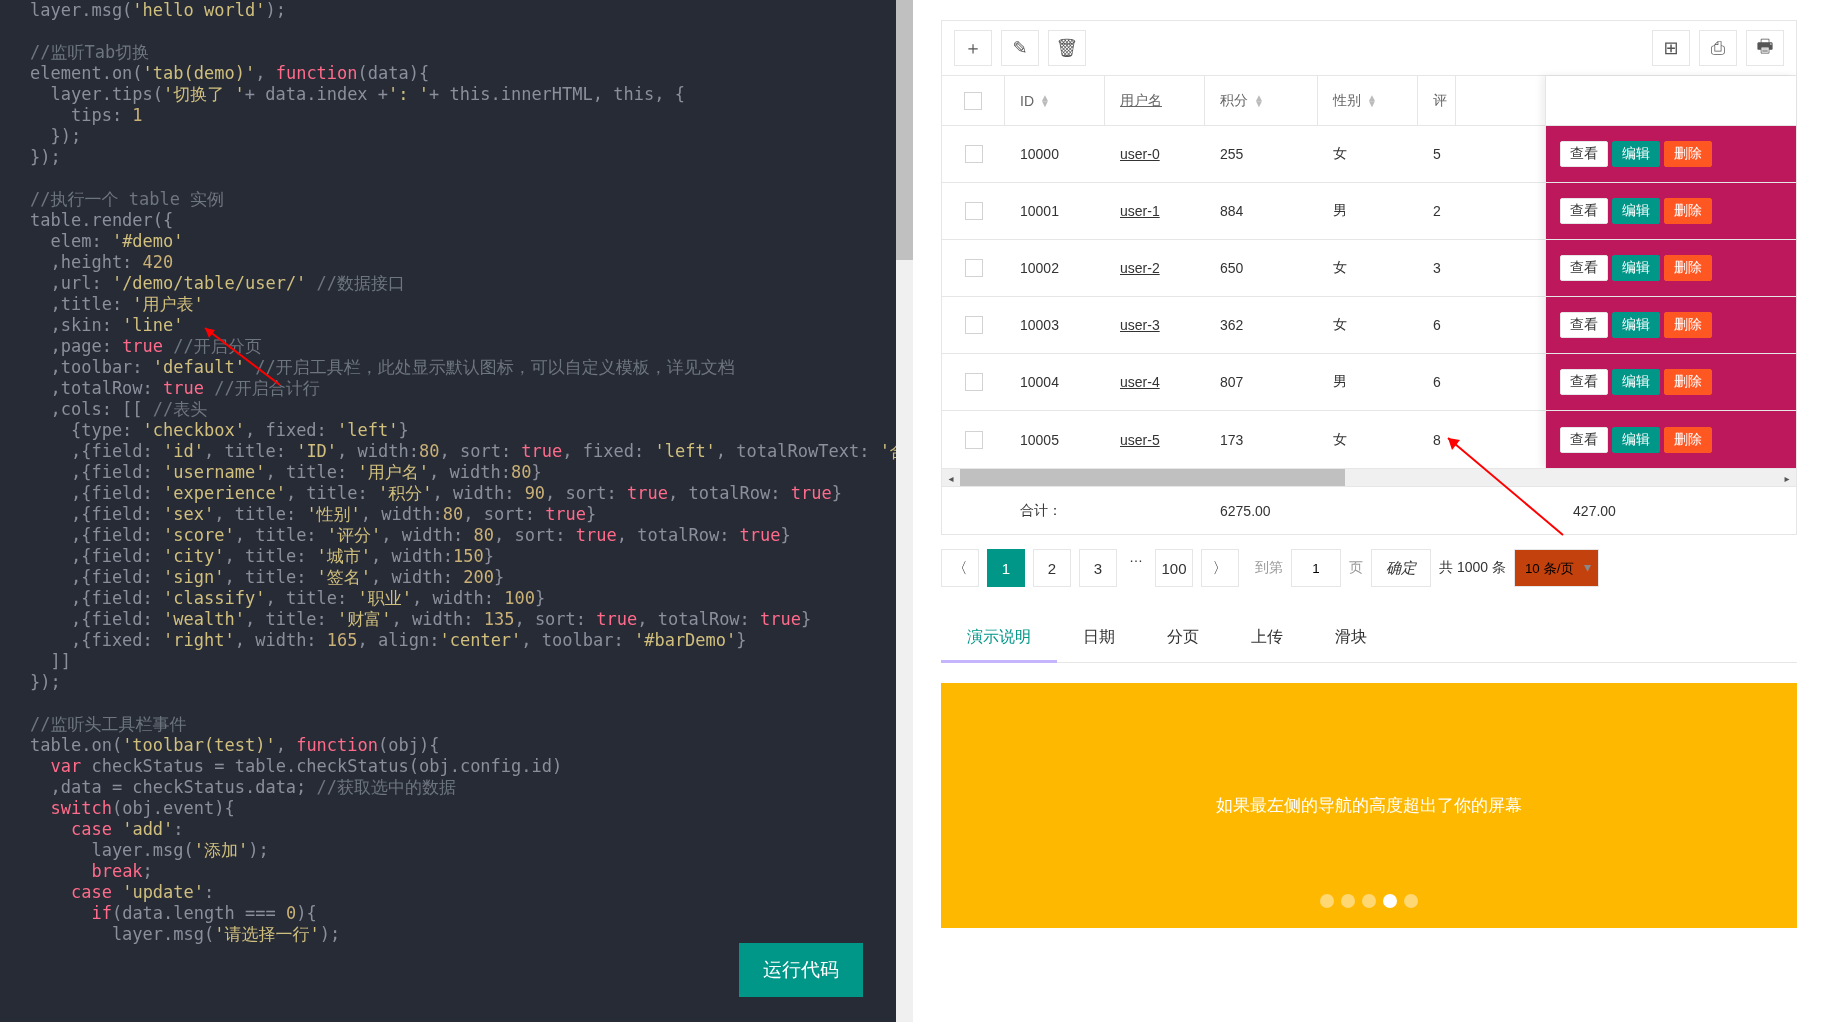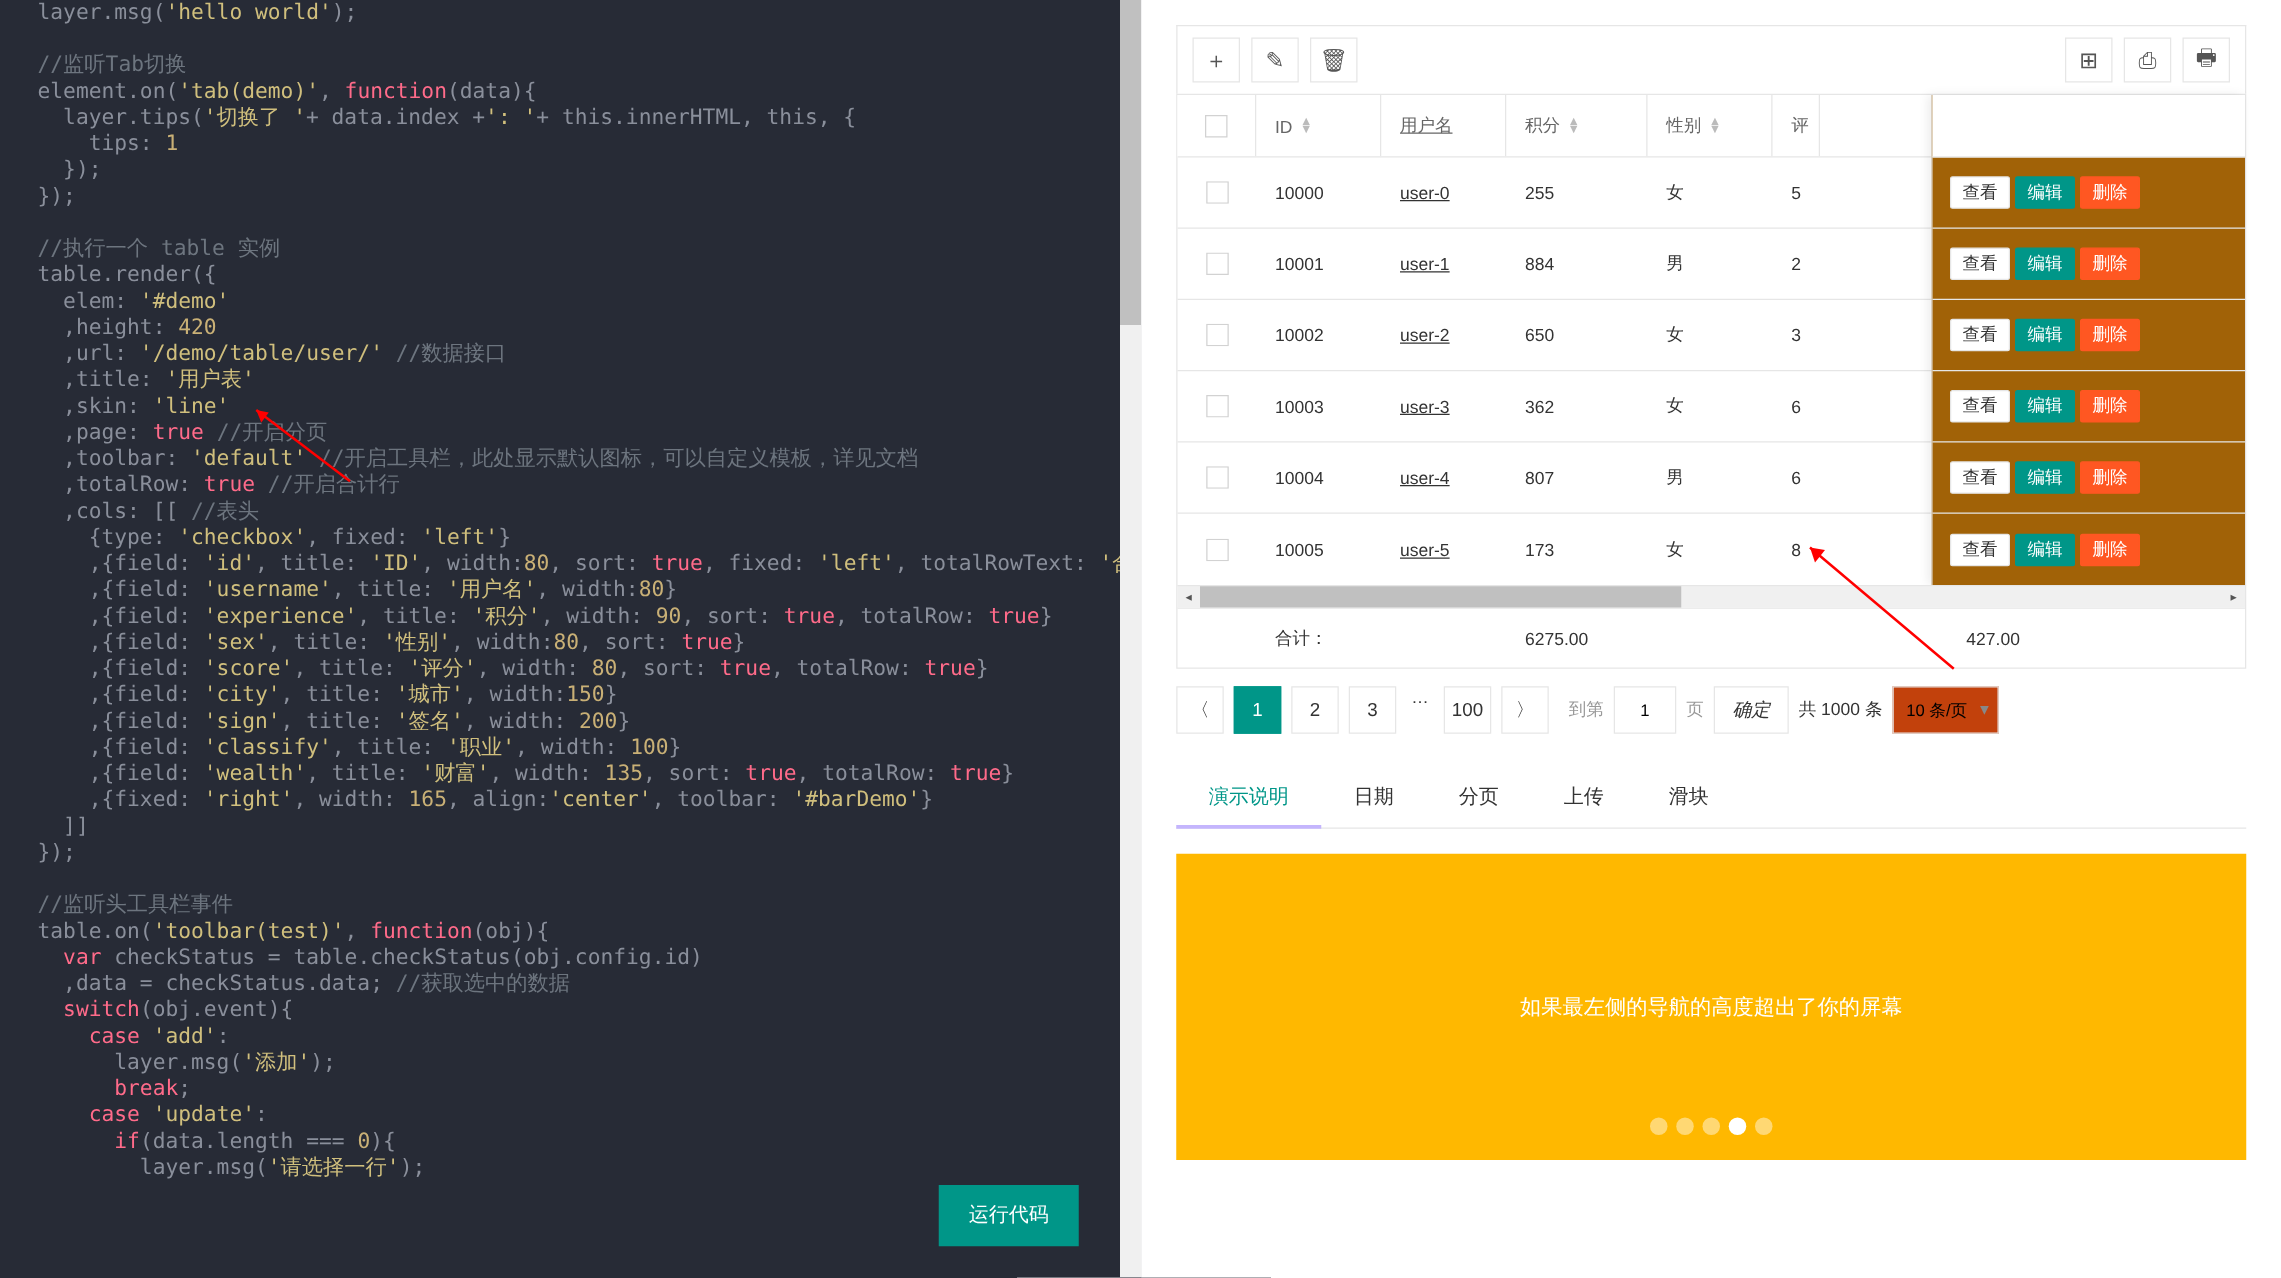--- a/index.html
+++ b/index.html
@@ -6,21 +6,21 @@
 body { font-family: Arial, "Microsoft YaHei", sans-serif; font-size: 14px; color: #333; overflow: hidden; }
 .container { display: flex; width: 1825px; height: 1022px; }
 
 
 .left-panel { width: 913px; height: 100%; background: #272b36; color: #8a8f9b; position: relative; overflow: hidden; }
 .code-area { padding: 0 30px; font-family: Consolas, Monaco, monospace; font-size: 17px; line-height: 21px; white-space: pre; overflow: hidden; }
 .code-area .kw { color: #ff6b8a; }
 .code-area .str { color: #d0bf7d; }
 .code-area .num { color: #c9b076; }
 .code-area .com { color: #6d757f; }
-.run-btn { position: absolute; bottom: 25px; right: 50px; background: #009688; color: #fff; border: none; padding: 14px 24px; font-size: 16px; cursor: pointer; }
+.run-btn { position: absolute; bottom: 25px; right: 50px; background: #009688; color: #fff; border: none; padding: 14px 24px; font-size: 19px; cursor: pointer; }
 .left-scroll { position: absolute; right: 0; top: 0; width: 17px; height: 100%; background: #f0f0f0; }
 .left-scroll-thumb { position: absolute; top: 0; width: 100%; height: 260px; background: #c0c0c0; }
 
 
 .right-panel { width: 912px; height: 100%; background: #fff; padding: 20px 28px 0 28px; position: relative; }
 
 
 .tbl-toolbar { display: flex; justify-content: space-between; border: 1px solid #e6e6e6; border-bottom: none; padding: 9px 12px; }
 .tbl-toolbar-group { display: flex; gap: 9px; }
 .tbl-tool-btn { width: 38px; height: 36px; border: 1px solid #e6e6e6; background: #fff; display: flex; align-items: center; justify-content: center; cursor: pointer; font-size: 18px; color: #555; }
@@ -36,21 +36,21 @@
 .col-user { width: 100px; text-decoration: underline; }
 .col-score { width: 113px; }
 .col-sex { width: 100px; }
 .col-rate { width: 38px; }
 .tbl-header .tbl-cell { font-weight: normal; color: #666; border-right: 1px solid #e6e6e6; height: 100%; display: flex; align-items: center; }
 .tbl-header .col-chk { border-right: 1px solid #e6e6e6; }
 .chk { width: 18px; height: 18px; border: 1px solid #d2d2d2; background: #fff; }
 .sort-icons { display: inline-flex; flex-direction: column; margin-left: 6px; line-height: 6px; font-size: 10px; color: #bbb; }
 
 
-.fixed-right { position: absolute; right: 0; top: 0; background: #a16207; border-left: 1px solid #e6e6e6; box-shadow: -3px 0 8px rgba(0,0,0,.08); }
+.fixed-right { position: absolute; right: 0; top: 0; background: #be185d; border-left: 1px solid #e6e6e6; box-shadow: -3px 0 8px rgba(0,0,0,.08); }
 .fixed-right .tbl-header, .fixed-right .tbl-body-row { padding: 0 14px; }
 .action-btn { display: inline-block; padding: 3px 9px; font-size: 14px; border-radius: 2px; margin-right: 4px; cursor: pointer; }
 .btn-view { background: #fff; border: 1px solid #e6e6e6; color: #333; }
 .btn-edit { background: #009688; color: #fff; border: 1px solid #009688; }
 .btn-del { background: #ff5722; color: #fff; border: 1px solid #ff5722; }
 
 
 .h-scroll { height: 18px; background: #f0f0f0; position: relative; border-top: 1px solid #e6e6e6; }
 .h-scroll-thumb { position: absolute; left: 0; top: 0; height: 100%; width: 385px; background: #c0c0c0; }
 .h-scroll-arrow { position: absolute; top: 0; width: 18px; height: 18px; display: flex; align-items: center; justify-content: center; font-size: 10px; color: #555; }

